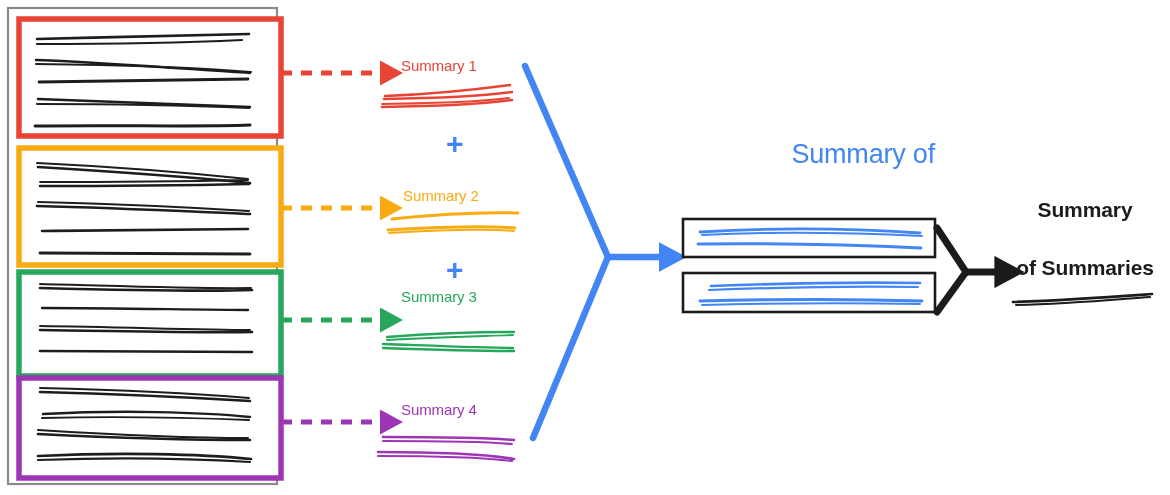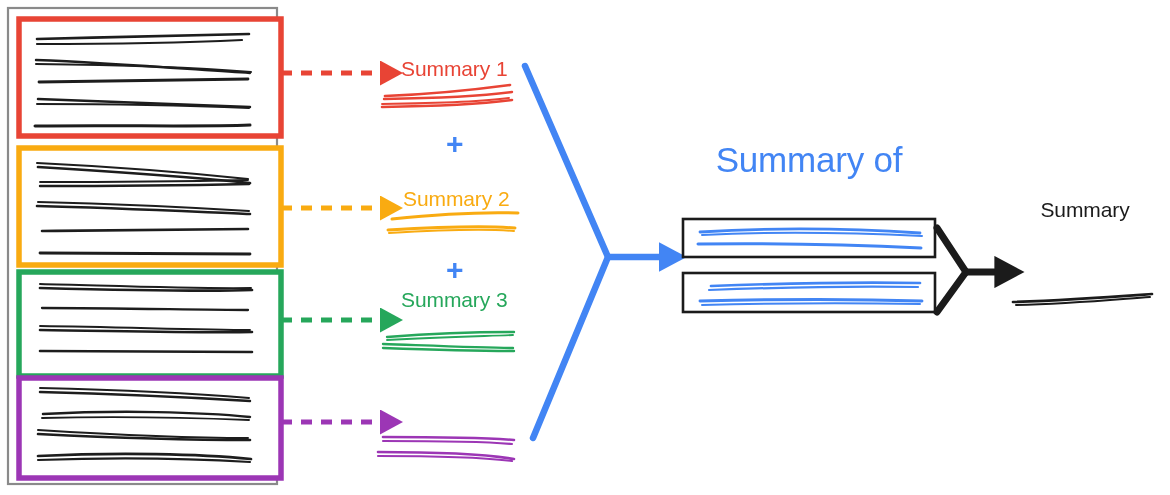--- a/index.html
+++ b/index.html
@@ -24,34 +24,34 @@
     width: 1170px;
     height: 495px;
   }
   .lbl {
     position: absolute;
     font-family: "Liberation Sans", sans-serif;
     white-space: nowrap;
     line-height: 1.18;
   }
   .summary-label {
-    font-size: 21px;
+    font-size: 15px;
     font-weight: 400;
     letter-spacing: -0.1px;
   }
   .sos-label {
-    font-size: 35px;
+    font-size: 27px;
     font-weight: 400;
     color: #4285F4;
-    text-align: center;
+    text-align: right;
     letter-spacing: -0.2px;
   }
   .sosos-label {
     font-size: 21px;
-    font-weight: 400;
+    font-weight: 700;
     color: #1b1b1b;
     text-align: center;
     letter-spacing: -0.1px;
   }
 </style>
 </head>
 <body>
 
 <div id="canvas">
 
@@ -197,25 +197,27 @@
       <path d="M1016,305 C1070,304 1110,300 1150,297" stroke-width="2.0"></path>
     </g>
   </svg>
 
   <div class="lbl summary-label" style="left:401px; top:57px; color:#E84435;">Summary 1</div>
 
   <div class="lbl summary-label" style="left:403px; top:187px; color:#F9AB11;">Summary 2</div>
 
   <div class="lbl summary-label" style="left:401px; top:288px; color:#26A75B;">Summary 3</div>
 
+  <div class="lbl summary-label" style="left:401px; top:401px; color:#9C36B5;">Summary 4</div>
 
   <div class="lbl" style="left:446px; top:126px; color:#4285F4; font-size:30px; font-weight:700;">+</div>
 
   <div class="lbl" style="left:446px; top:252px; color:#4285F4; font-size:30px; font-weight:700;">+</div>
 
   <div class="lbl sos-label" style="left:683px; top:139px; width:252px;">Summary of</div>
 
 
   <div class="lbl sosos-label" style="left:1005px; top:198px; width:160px;">Summary</div>
 
 
+  <div class="lbl sosos-label" style="left:1005px; top:256px; width:160px;">of Summaries</div>
 
 </div>
 
 </body></html>

